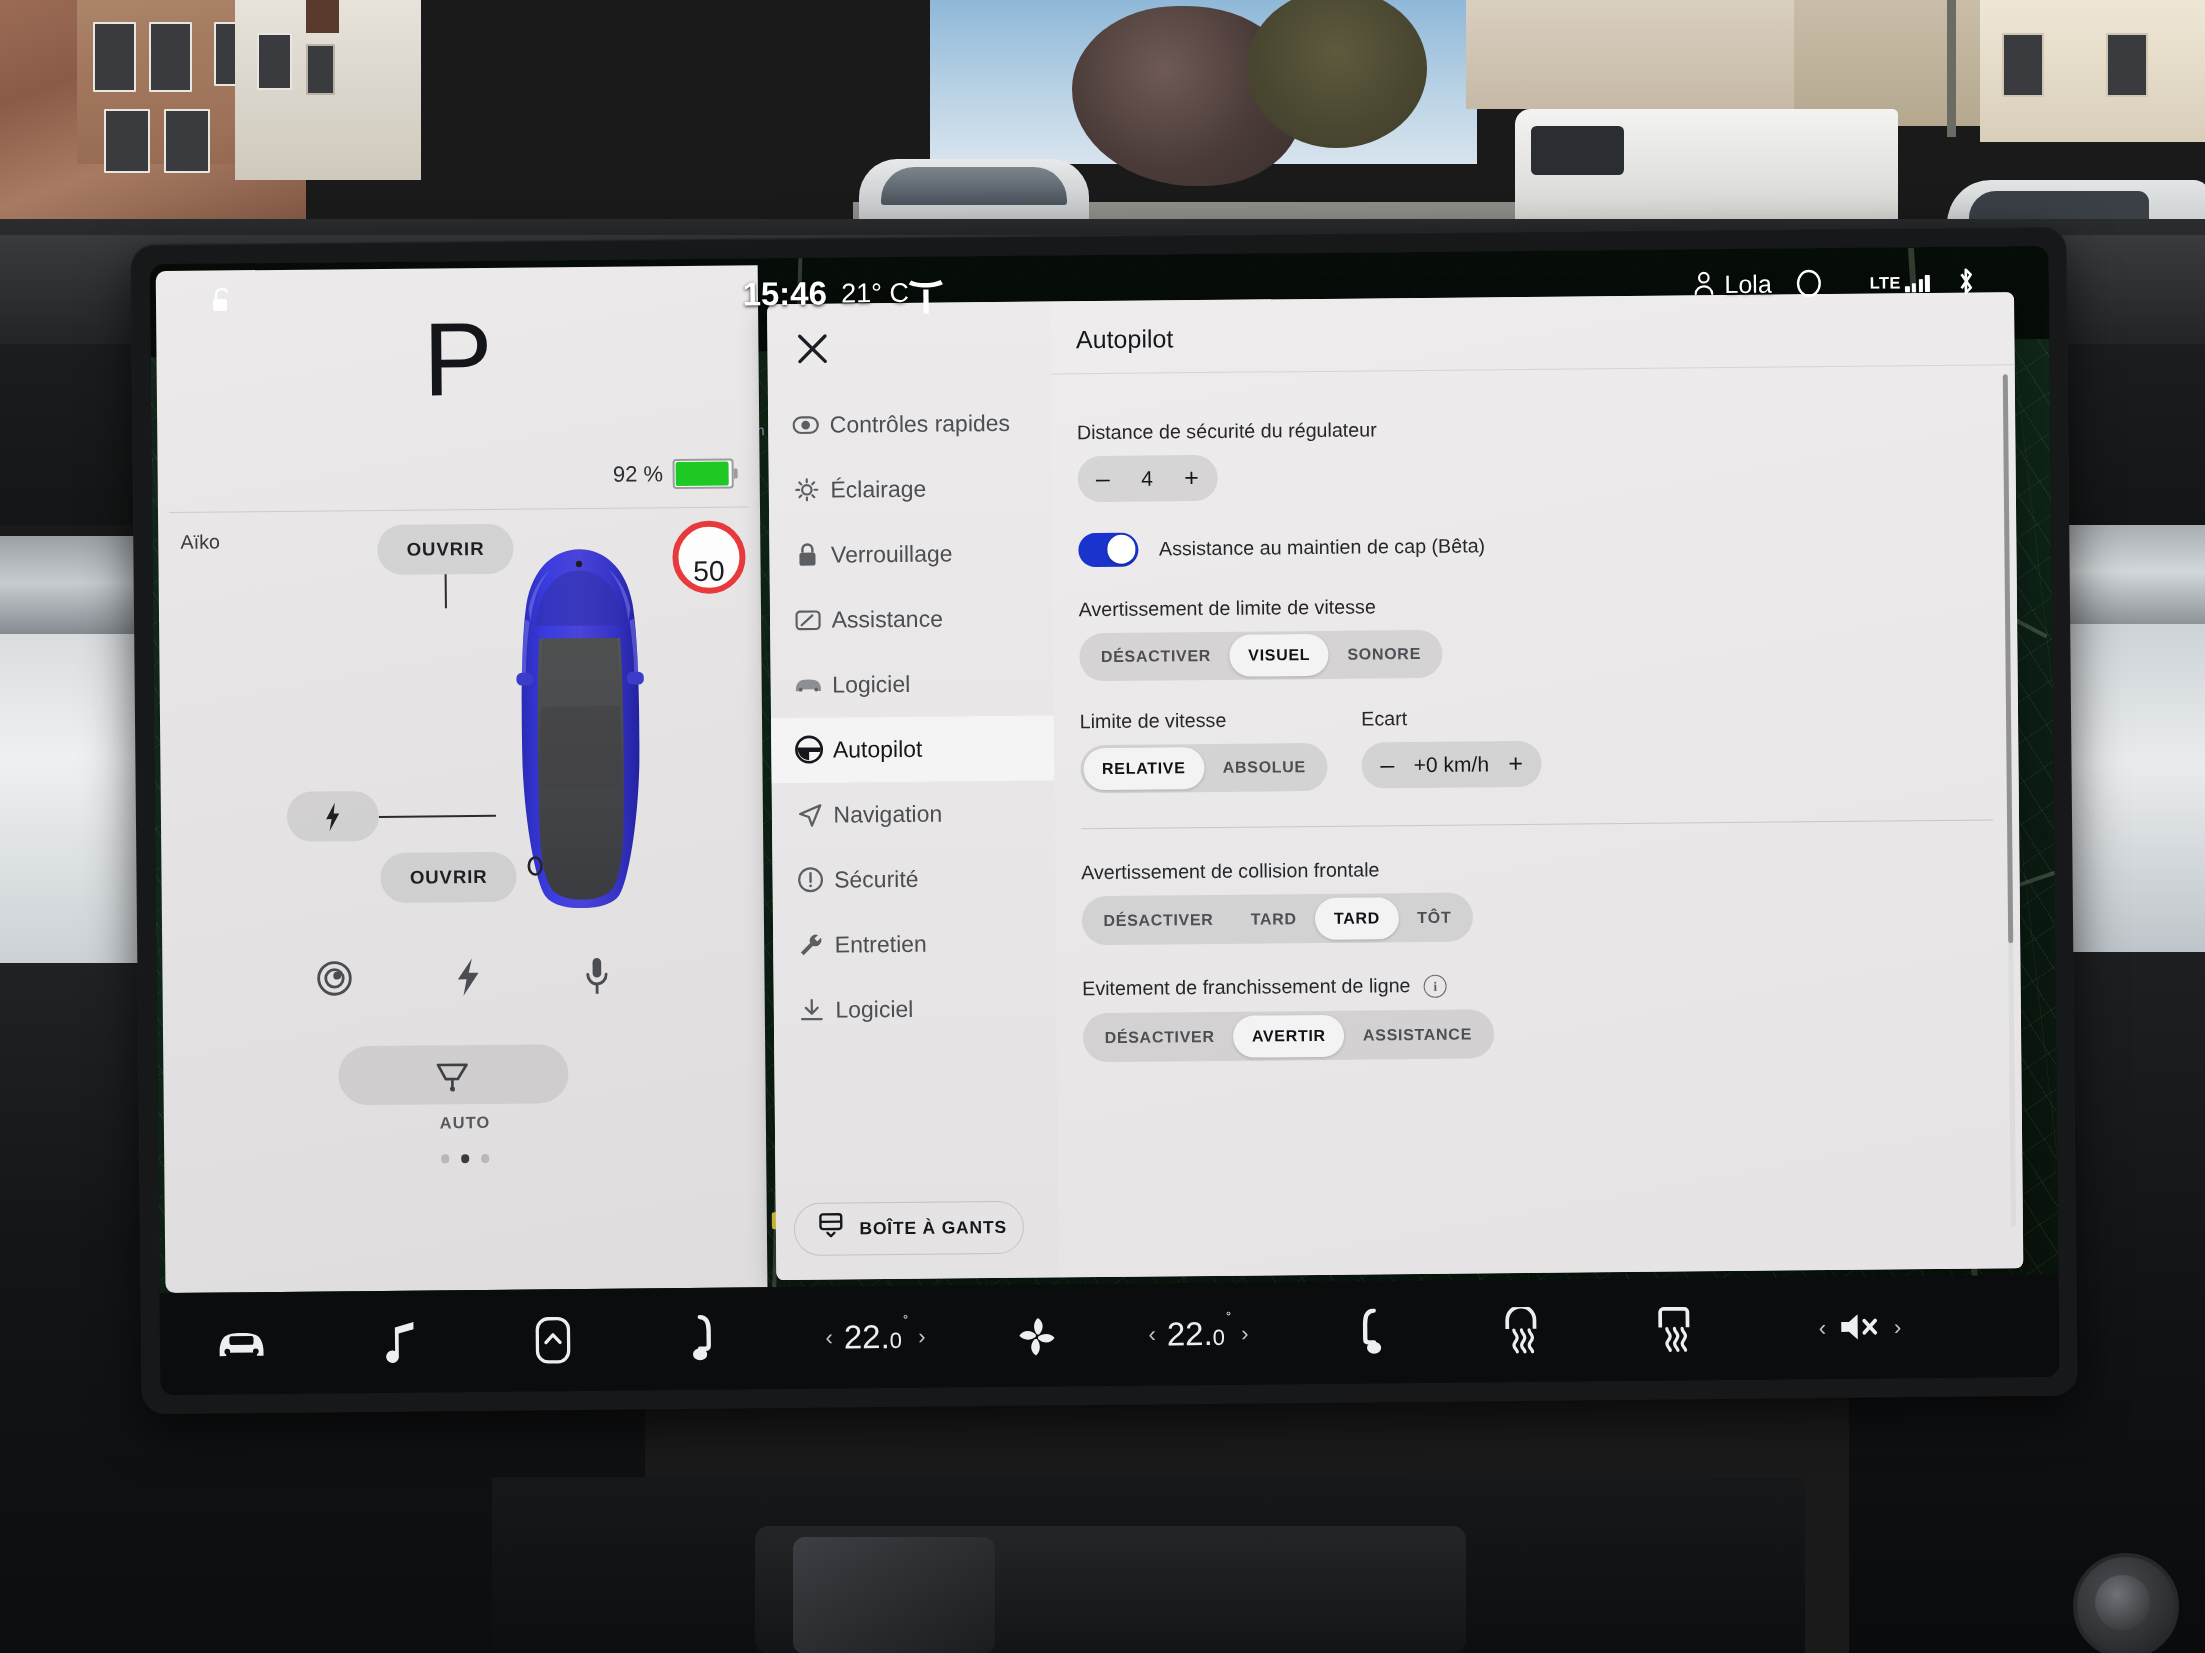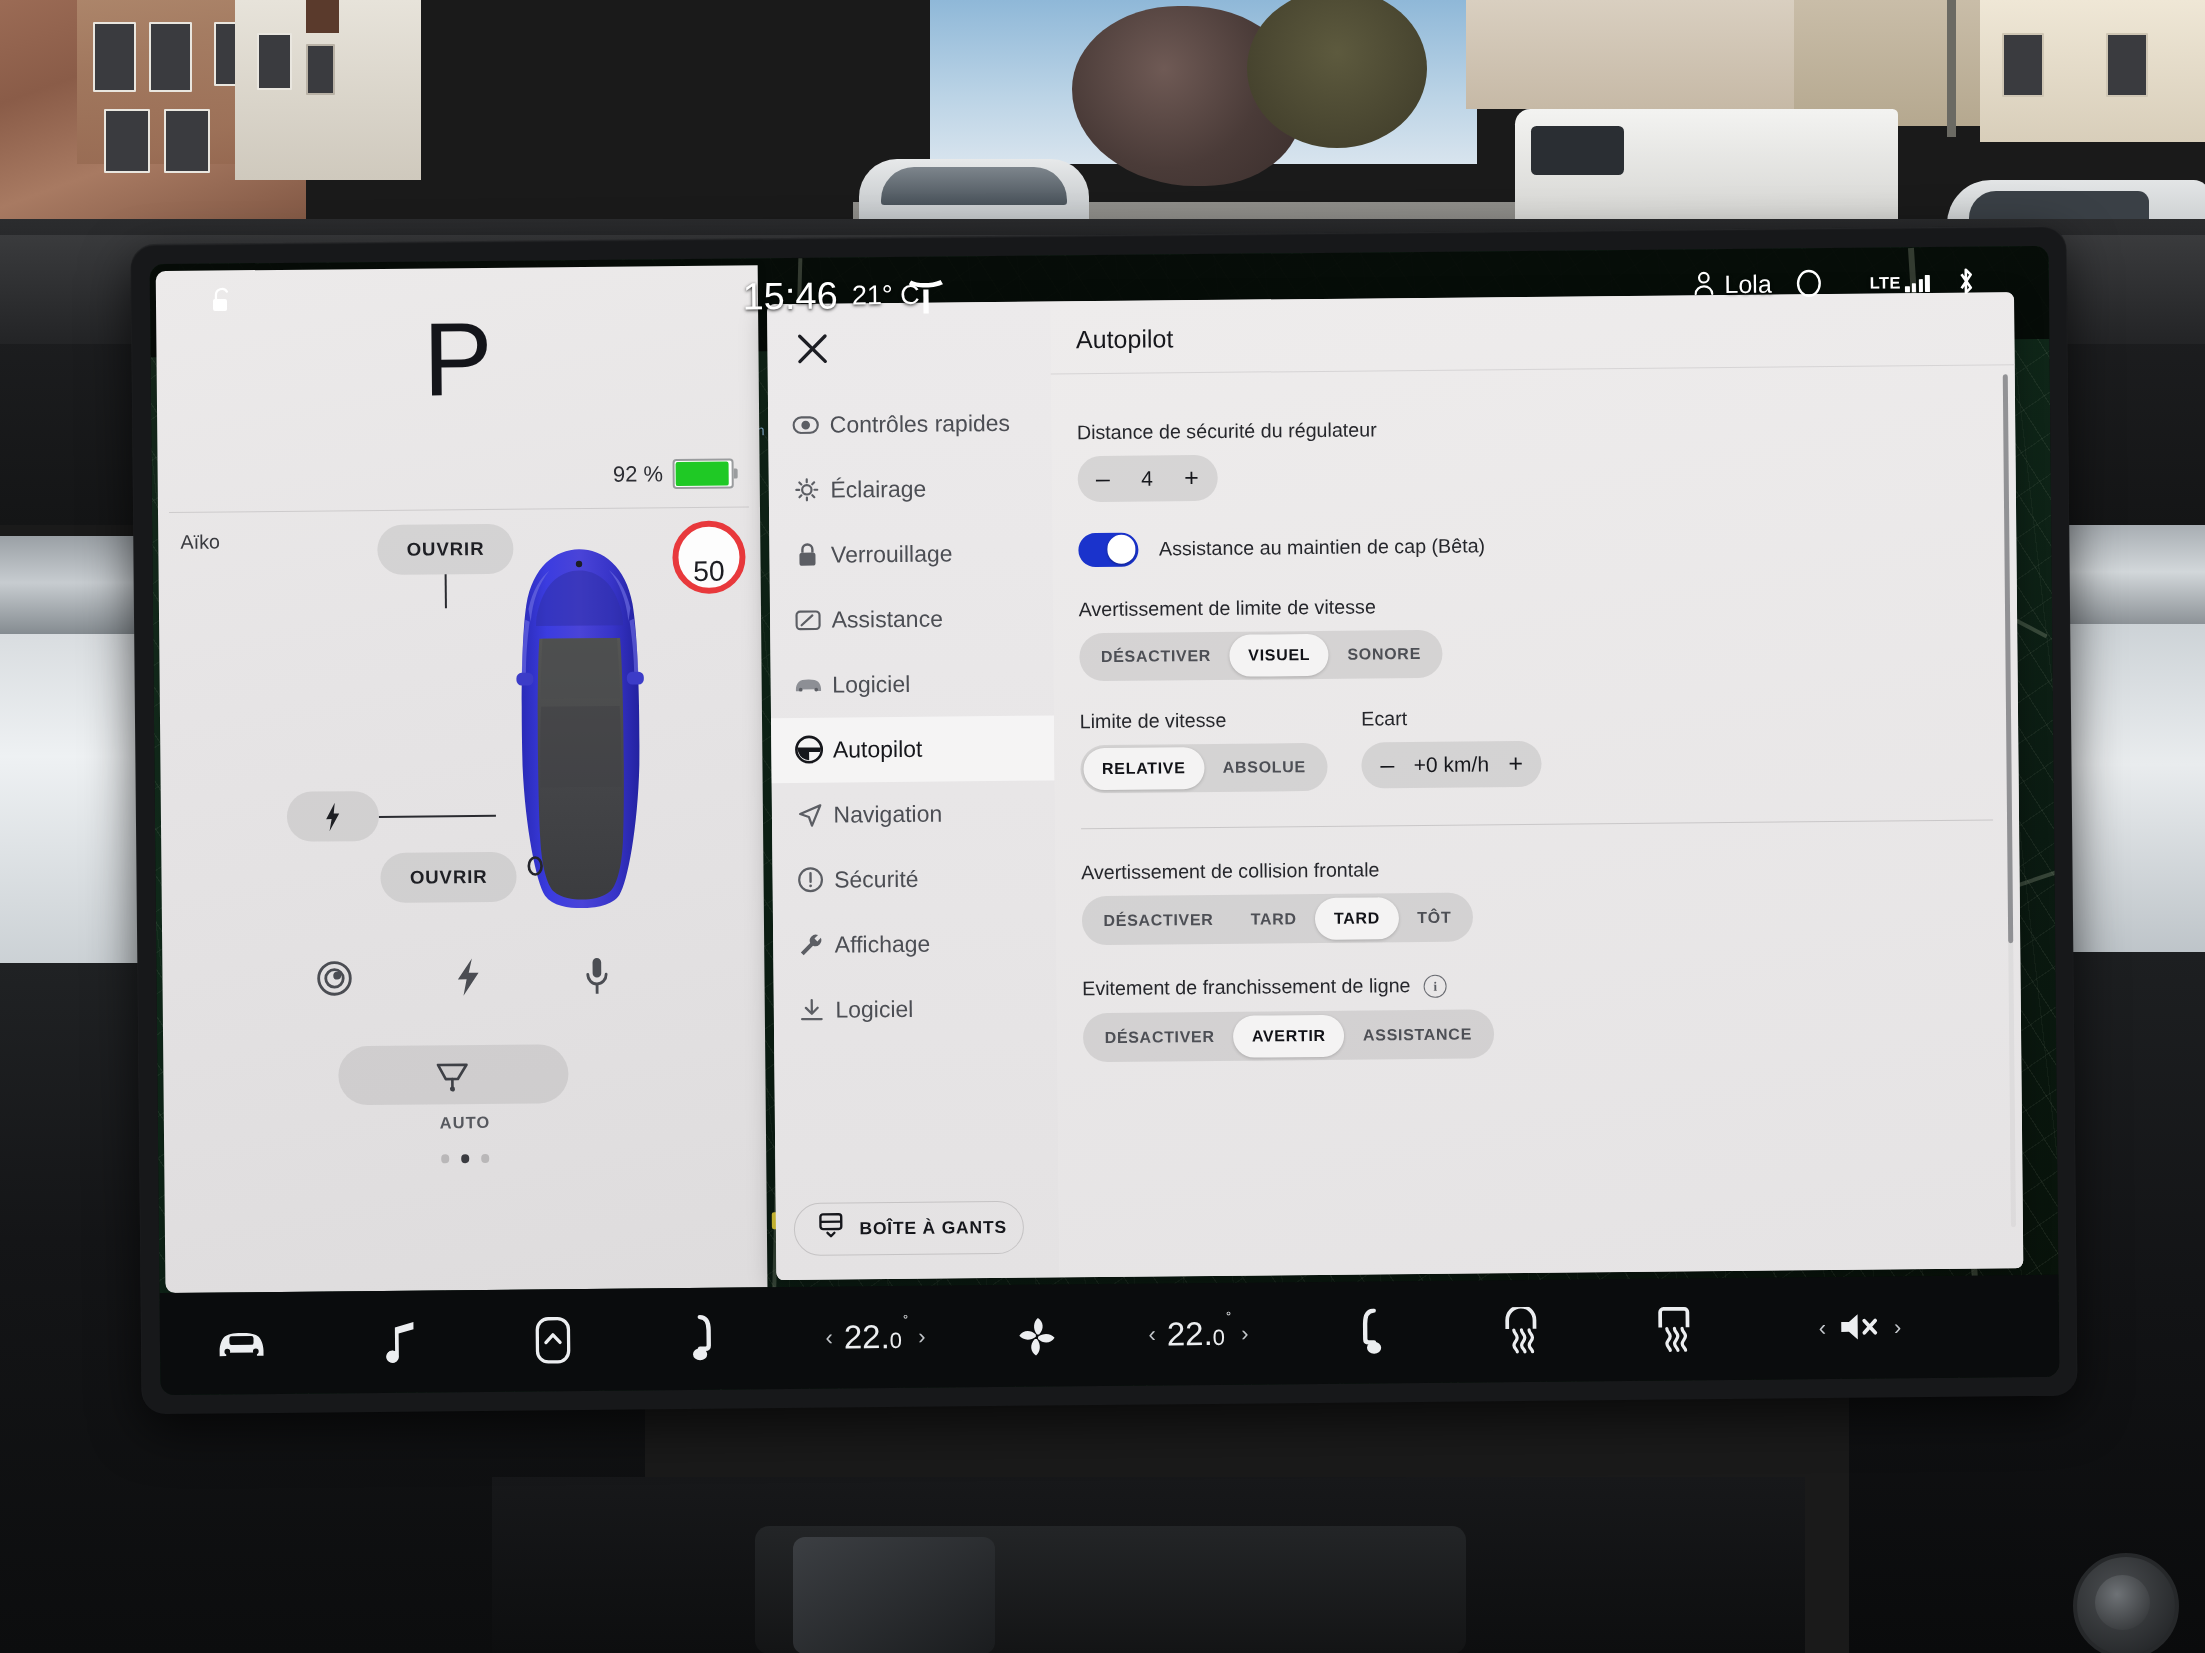--- a/index.html
+++ b/index.html
@@ -95,21 +95,21 @@
   .d1{position:absolute;background:#e8d33a;color:#222;font-size:12px;font-weight:bold;
       padding:1.6px 4.9px;border-radius:2.2px;letter-spacing:0.5px;}
   .pin{position:absolute;width:25px;height:32px;}
   .pin .head{width:25px;height:25px;border-radius:50% 50% 50% 0;transform:rotate(-45deg);background:#2ea44f;}
   .pin .dot{position:absolute;left:7.1px;top:6.6px;width:11px;height:11px;border-radius:50%;background:#dff3e3;}
 
   
   .status{position:absolute;left:0;top:0;width:100%;height:98px;display:flex;align-items:center;
      color:#fff;z-index:40;pointer-events:none;}
   .st-center{position:absolute;left:593px;top:17.5px;display:flex;align-items:center;gap:14.2px;}
-  .st-clock{font-size:38px;font-weight:400;text-shadow:0 1.1px 3.3px rgba(0,0,0,.9);}
+  .st-clock{font-size:33px;font-weight:700;text-shadow:0 1.1px 3.3px rgba(0,0,0,.9);}
   .st-temp{font-size:27px;font-weight:400;text-shadow:0 1.1px 3.3px rgba(0,0,0,.9);}
   .st-tesla{position:absolute;left:752px;top:16.4px;}
   .st-right{position:absolute;right:71px;top:19.7px;display:flex;align-items:center;gap:24px;}
   .st-user{font-size:25px;font-weight:400;text-shadow:0 1.1px 3.3px rgba(0,0,0,.9);}
   .lte{font-size:16.4px;font-weight:700;letter-spacing:0.5px;text-shadow:0 1.1px 3.3px rgba(0,0,0,.9);padding-left:24px;}
   .bars{display:flex;align-items:flex-end;gap:2.2px;height:18.6px;}
   .bars i{display:block;width:4.4px;background:#fff;border-radius:0.5px;}
   .unlock{position:absolute;left:60px;top:22px;}
 
   
@@ -499,21 +499,21 @@
                 </svg>
           </span>
           <span class="lb">Sécurité</span>
         </div>
         <div class="mi">
           <span class="ic">
             <svg width="26" height="26" viewBox="0 0 24 24">
                   <path d="M21 5.6a5.6 5.6 0 0 1-7.3 7.3L5 21.6 2.4 19l8.7-8.7A5.6 5.6 0 0 1 18.4 3l-3.3 3.3 2.6 2.6z" fill="#5c5e64"></path>
                 </svg>
           </span>
-          <span class="lb">Affichage</span>
+          <span class="lb">Entretien</span>
         </div>
         <div class="mi">
           <span class="ic">
             <svg width="26" height="24" viewBox="0 0 24 22">
                   <path d="M12 2v12M6.6 9.2L12 14.6l5.4-5.4M3 19.6h18" fill="none" stroke="#5c5e64" stroke-width="2.1" stroke-linecap="round" stroke-linejoin="round"></path>
                 </svg>
           </span>
           <span class="lb">Logiciel</span>
         </div>
       </div>

